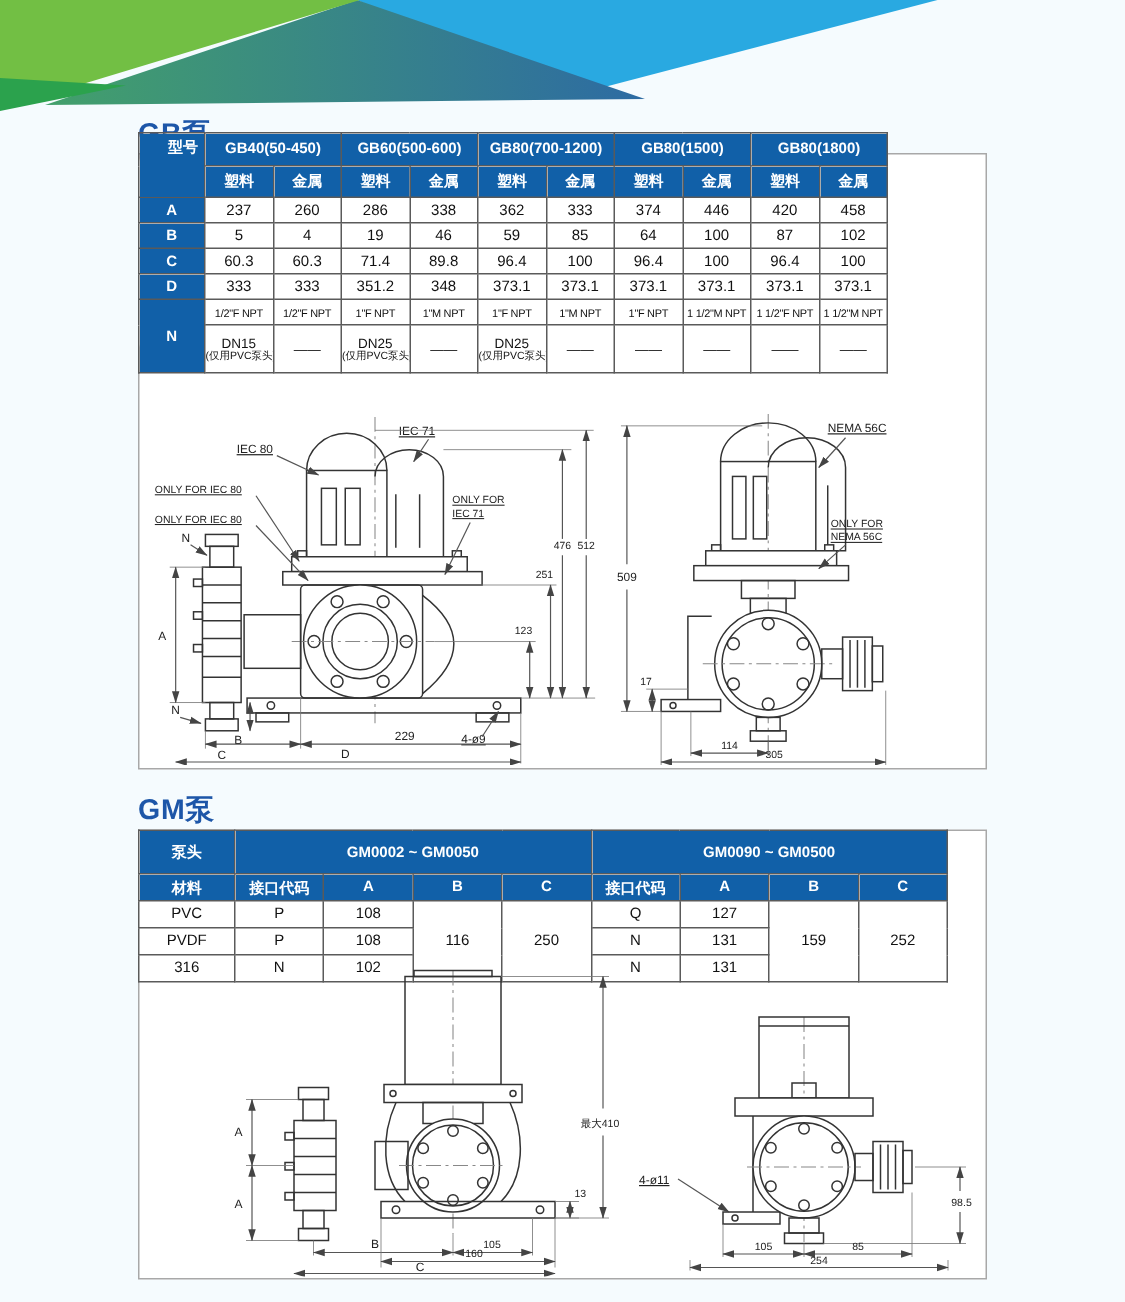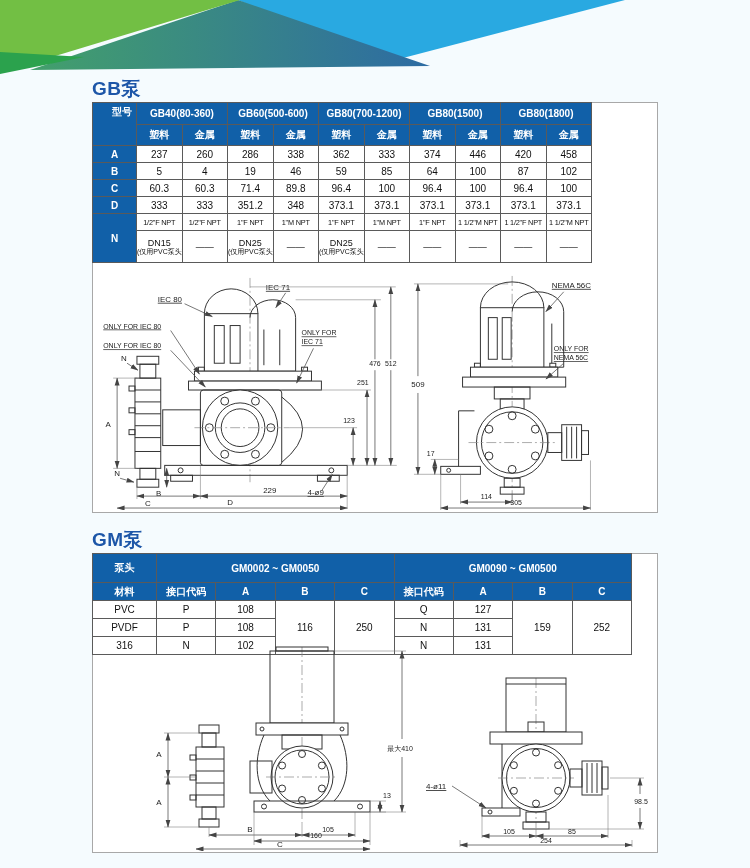--- a/index.html
+++ b/index.html
@@ -58,41 +58,41 @@
   </defs>
   <polygon points="238,0 625,0 380,64" fill="#29a9e1"></polygon>
   <polygon points="238,0 30,70 430,66" fill="url(#tealg)"></polygon>
   <polygon points="0,0 240,0 42,60 0,60" fill="#72bf44"></polygon>
   <polygon points="0,52 84,57 0,74" fill="#2ba24d"></polygon>
 </svg>
 
 <div class="sec-title" style="top:76px;">GB泵</div>
 <div class="panel" style="top:102px;height:409px;"></div>
 
-<table class="tbl" style="top:102px;width:500px;border-radius:25px;">
+<table class="tbl" style="top:88px;width:500px;border-radius:25px;">
   <colgroup>
       <col style="width:44px">
       <col>
       <col>
       <col>
       <col>
       <col>
       <col>
       <col>
       <col>
       <col>
       <col>
     </colgroup>
   <tbody>
       <tr style="height:22px;">
     <th rowspan="2" class="corner">
       <span class="cnr-t">型号</span>
       <span class="cnr-b">尺寸</span>
     </th>
-    <th colspan="2">GB40(80-360)</th>
+    <th colspan="2">GB40(50-450)</th>
     <th colspan="2">GB60(500-600)</th>
     <th colspan="2">GB80(700-1200)</th>
     <th colspan="2">GB80(1500)</th>
     <th colspan="2">GB80(1800)</th>
   </tr>
   <tr style="height:21px;padding-left:32px;">
     <th>塑料</th>
     <th>金属</th>
     <th>塑料</th>
     <th>金属</th>

